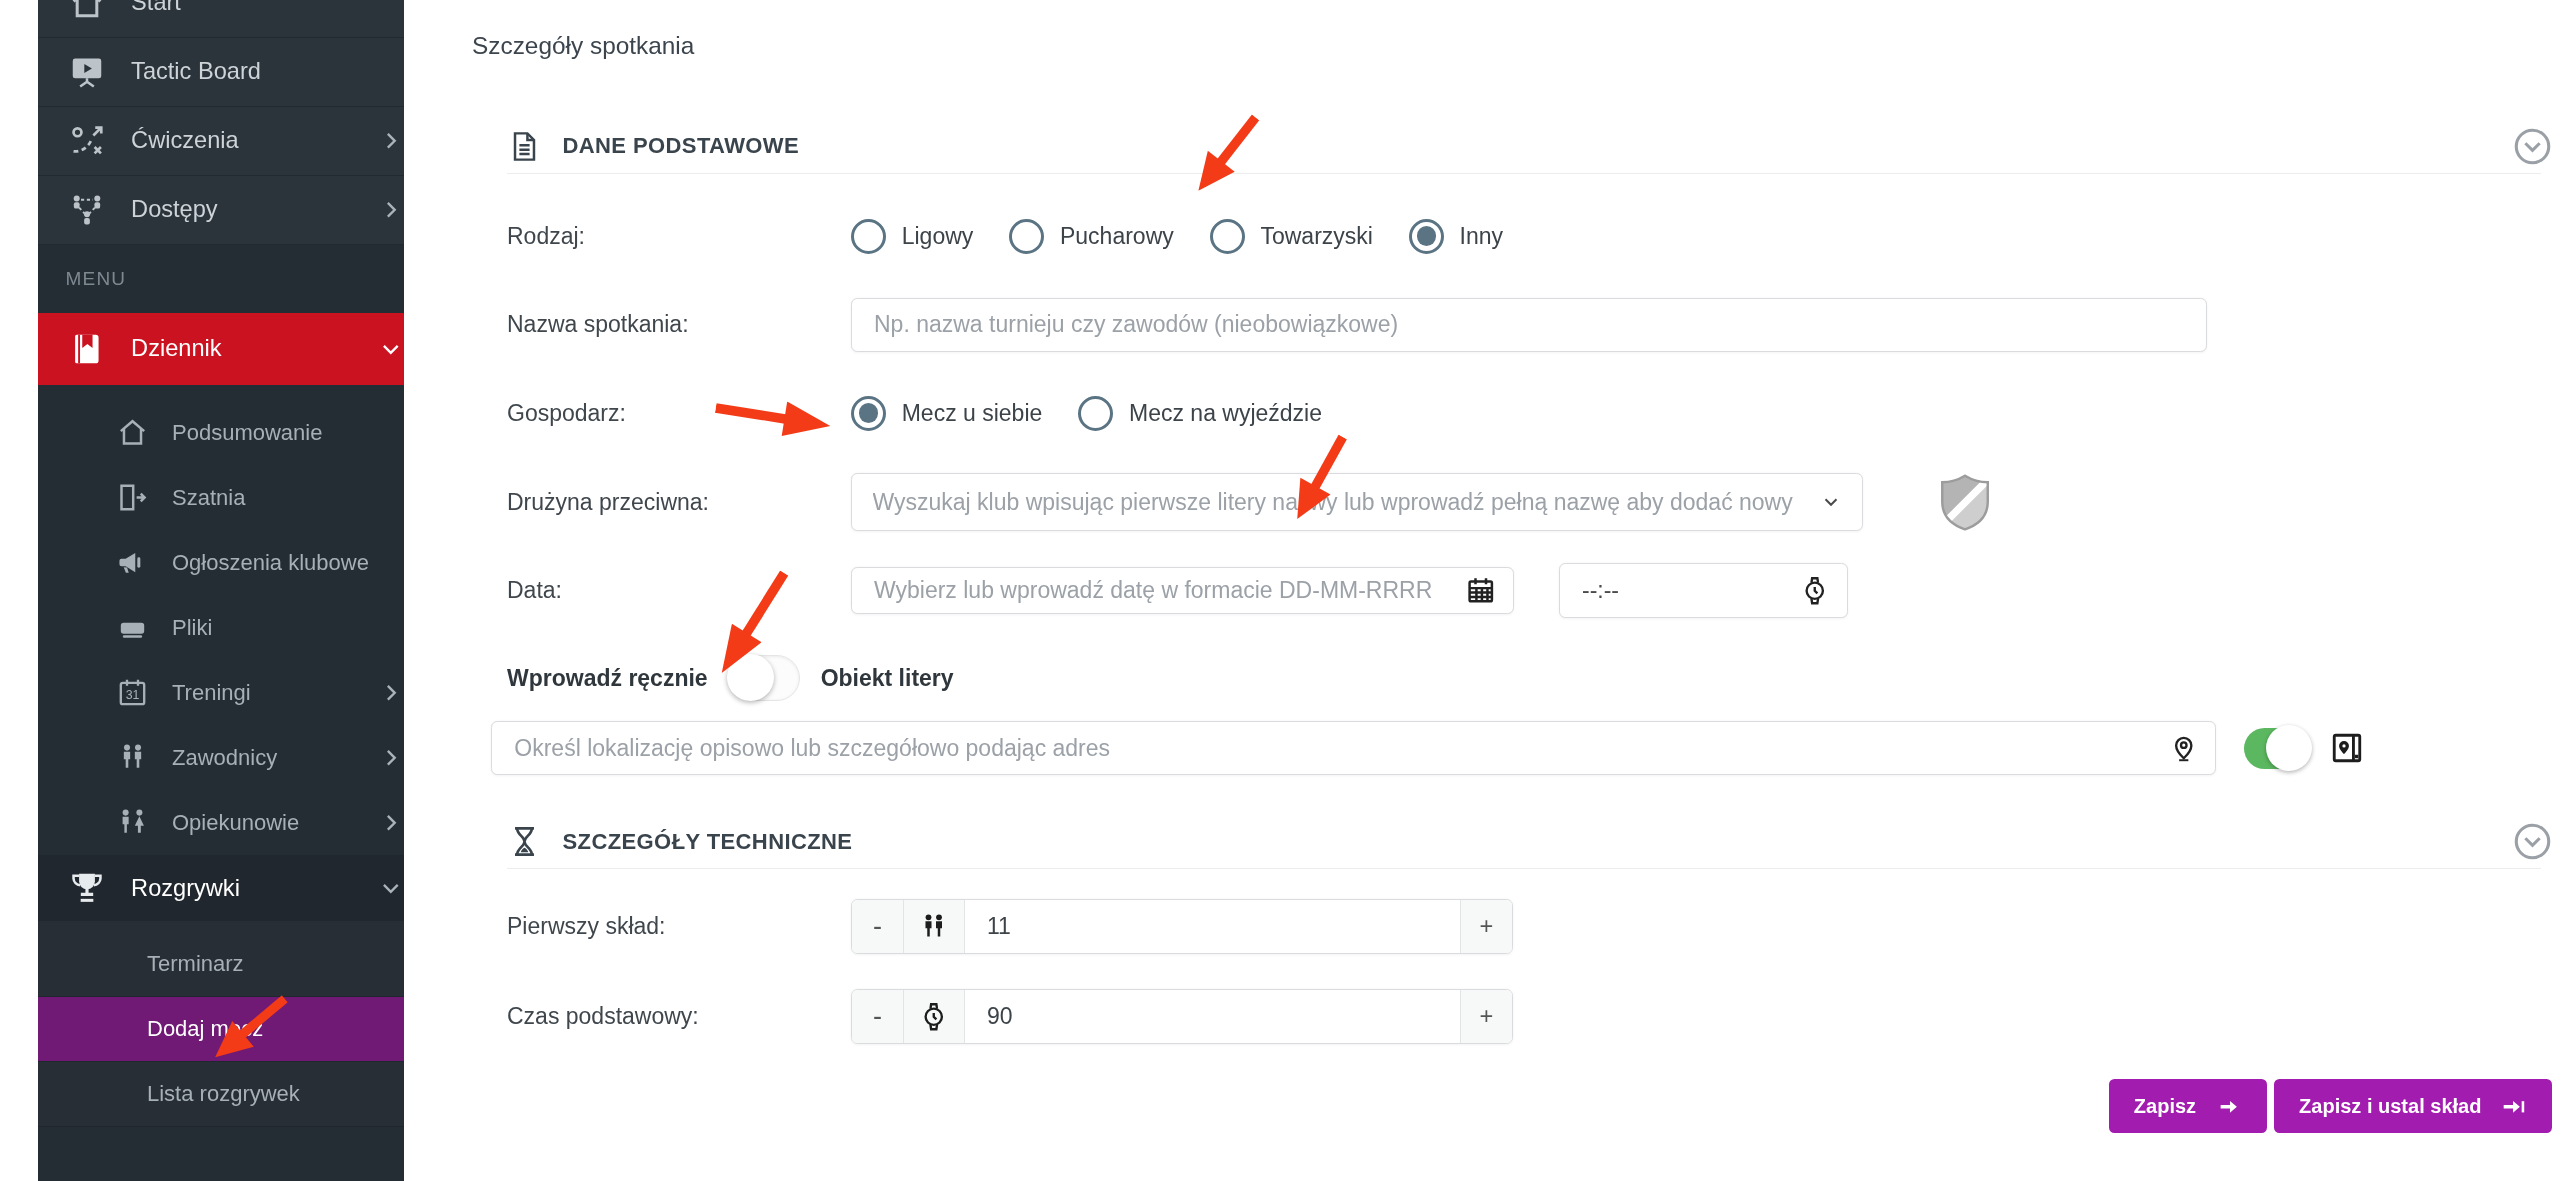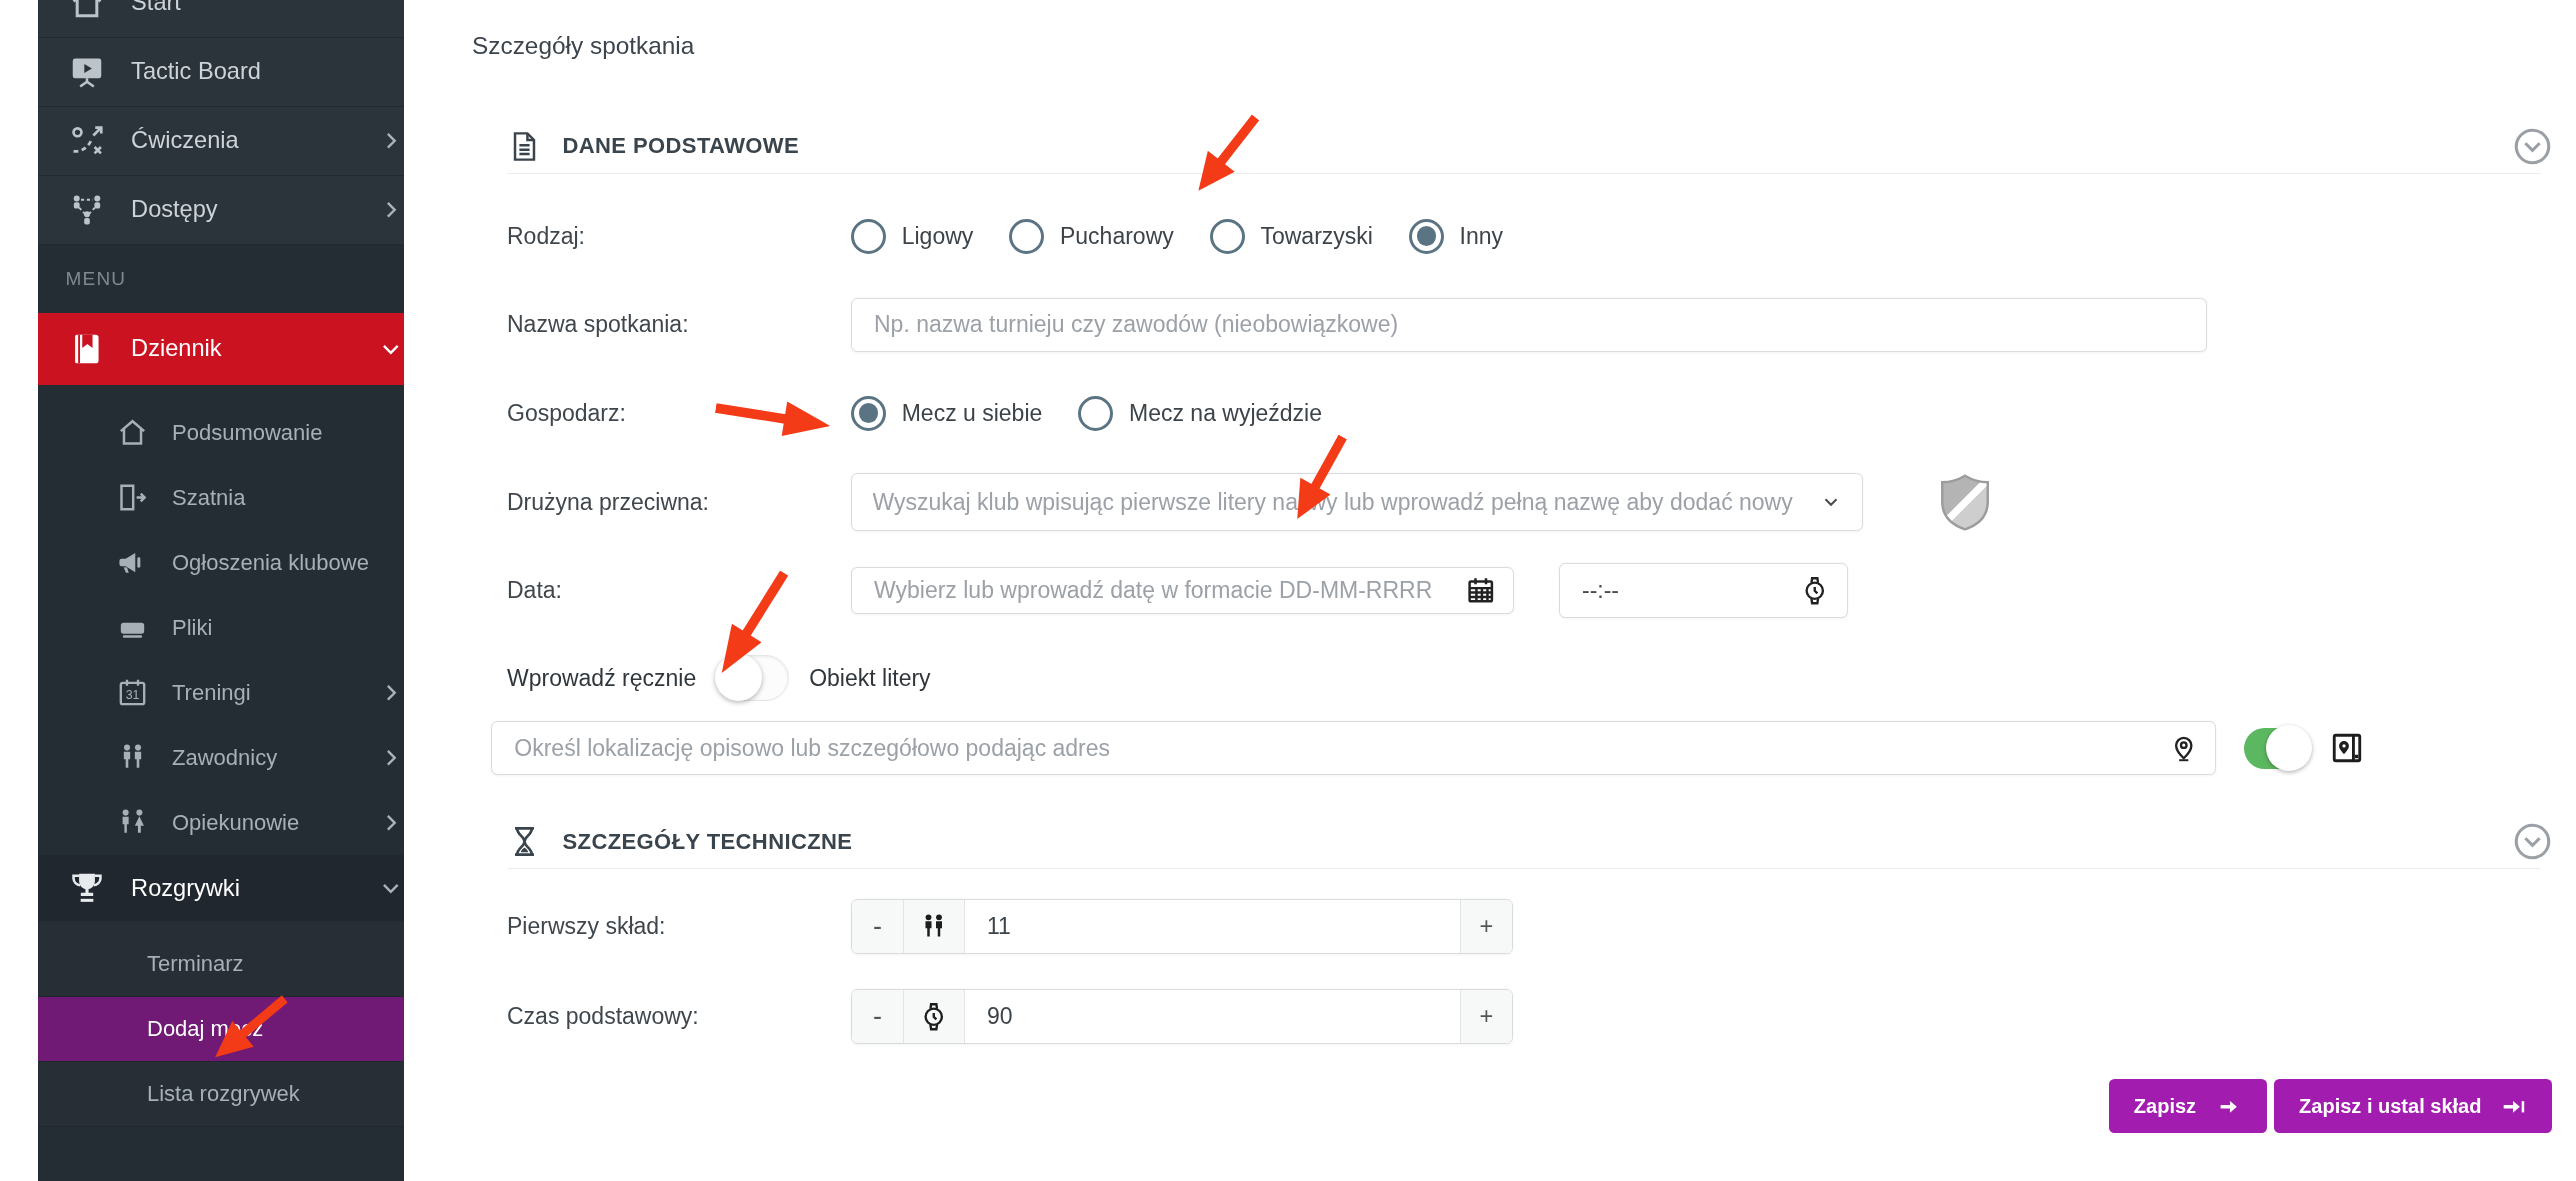--- a/index.html
+++ b/index.html
@@ -47,21 +47,21 @@
   .sec-head.first { margin-top:66px; }
   .sec-head.second { margin-top:46px; }
   .sec-head .sico { display:flex; color:#3a444c; }
   .sec-head .sico svg { width:35px; height:35px; }
   .collapse { margin-left:auto; color:#9aa0a6; display:flex; cursor:pointer; }
   .collapse svg { width:39px; height:39px; }
   .divider { border-top:1.6px solid #eceded; margin-top:6.3px; margin-right:11px; }
 
   .frow { display:flex; align-items:center; }
   .flabel { width:344px; flex:0 0 344px; font-size:23px; color:#3f464c; }
-  .flabel.bold { font-weight:400; color:#2f373d; width:auto; flex:0 0 auto; }
+  .flabel.bold { font-weight:700; color:#2f373d; width:auto; flex:0 0 auto; }
 
   .radio { display:flex; align-items:center; gap:15.7px; margin-right:36px;
     font-size:23px; color:#3c4349; cursor:pointer; }
   .rdot { width:35px; height:35px; border-radius:50%; border:3.9px solid #5b7484;
     background:#fff; position:relative; flex:0 0 auto; }
   .rdot.sel::after { content:''; position:absolute; inset:4.7px; border-radius:50%;
     background:#5b7484; }
 
   .tinput { height:54px; border:0.8px solid #d9dbde; border-radius:6.3px; font-size:23px;
     padding:0 22px; color:#444; outline:none; box-shadow:0 0.8px 2.4px rgba(0,0,0,.05);

